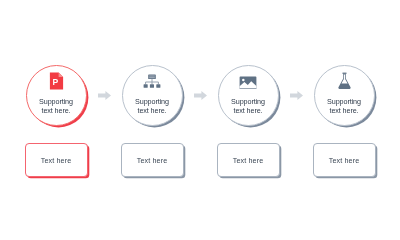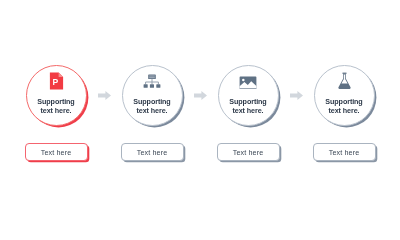--- a/index.html
+++ b/index.html
@@ -82,21 +82,21 @@
     height: 19px;
     display: flex;
     align-items: flex-end;
     justify-content: center;
     margin-bottom: 4px;
   }
 
   .support-text {
     font-size: 7.2px;
     line-height: 8.6px;
-    font-weight: bold;
+    font-weight: normal;
     color: #2e3a4a;
     text-align: center;
     letter-spacing: -0.1px;
     white-space: pre-line;
   }
 
   
   .arrow {
     flex: 0 0 auto;
     width: 18px;
@@ -104,21 +104,21 @@
     display: flex;
     align-items: center;
     justify-content: center;
   }
   .arrow svg { display: block; }
 
   
   .btn {
     margin-top: 16px;
     width: 63px;
-    height: 18px;
+    height: 34px;
     border-radius: 4px;
     background: #ffffff;
     display: flex;
     align-items: center;
     justify-content: center;
     box-sizing: border-box;
     font-size: 7.2px;
     color: #3a4654;
     letter-spacing: 0.1px;
   }

